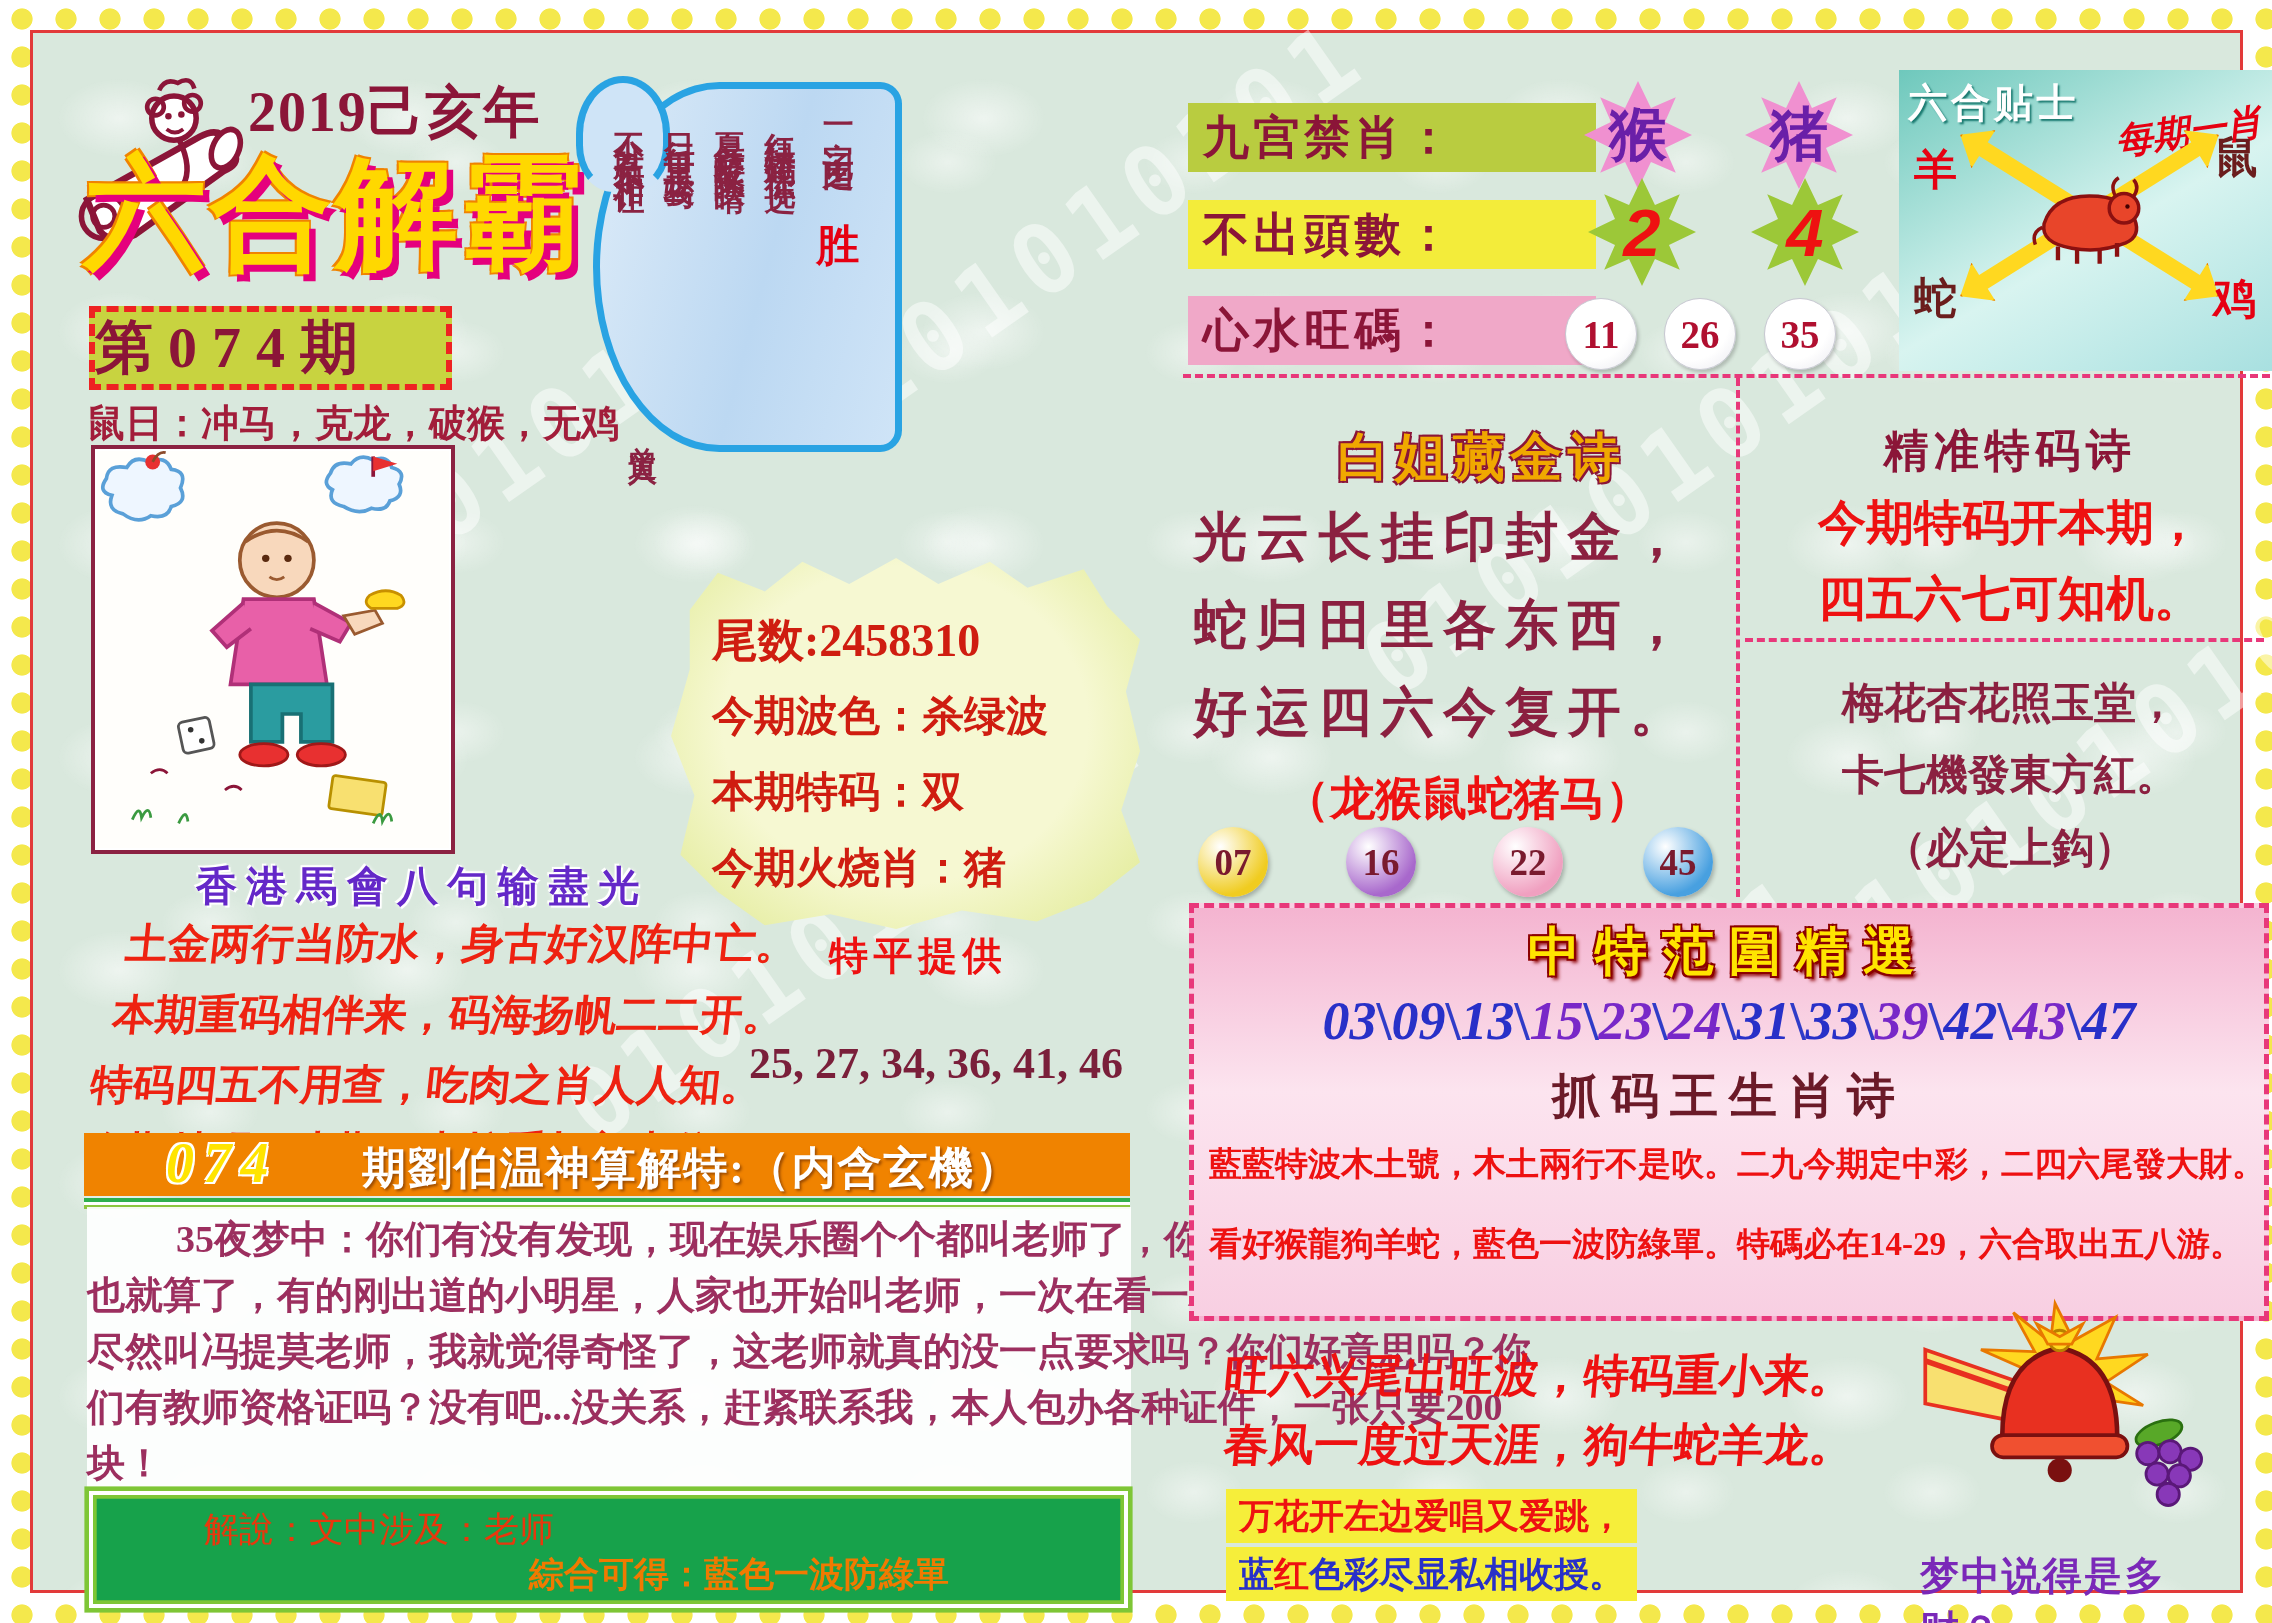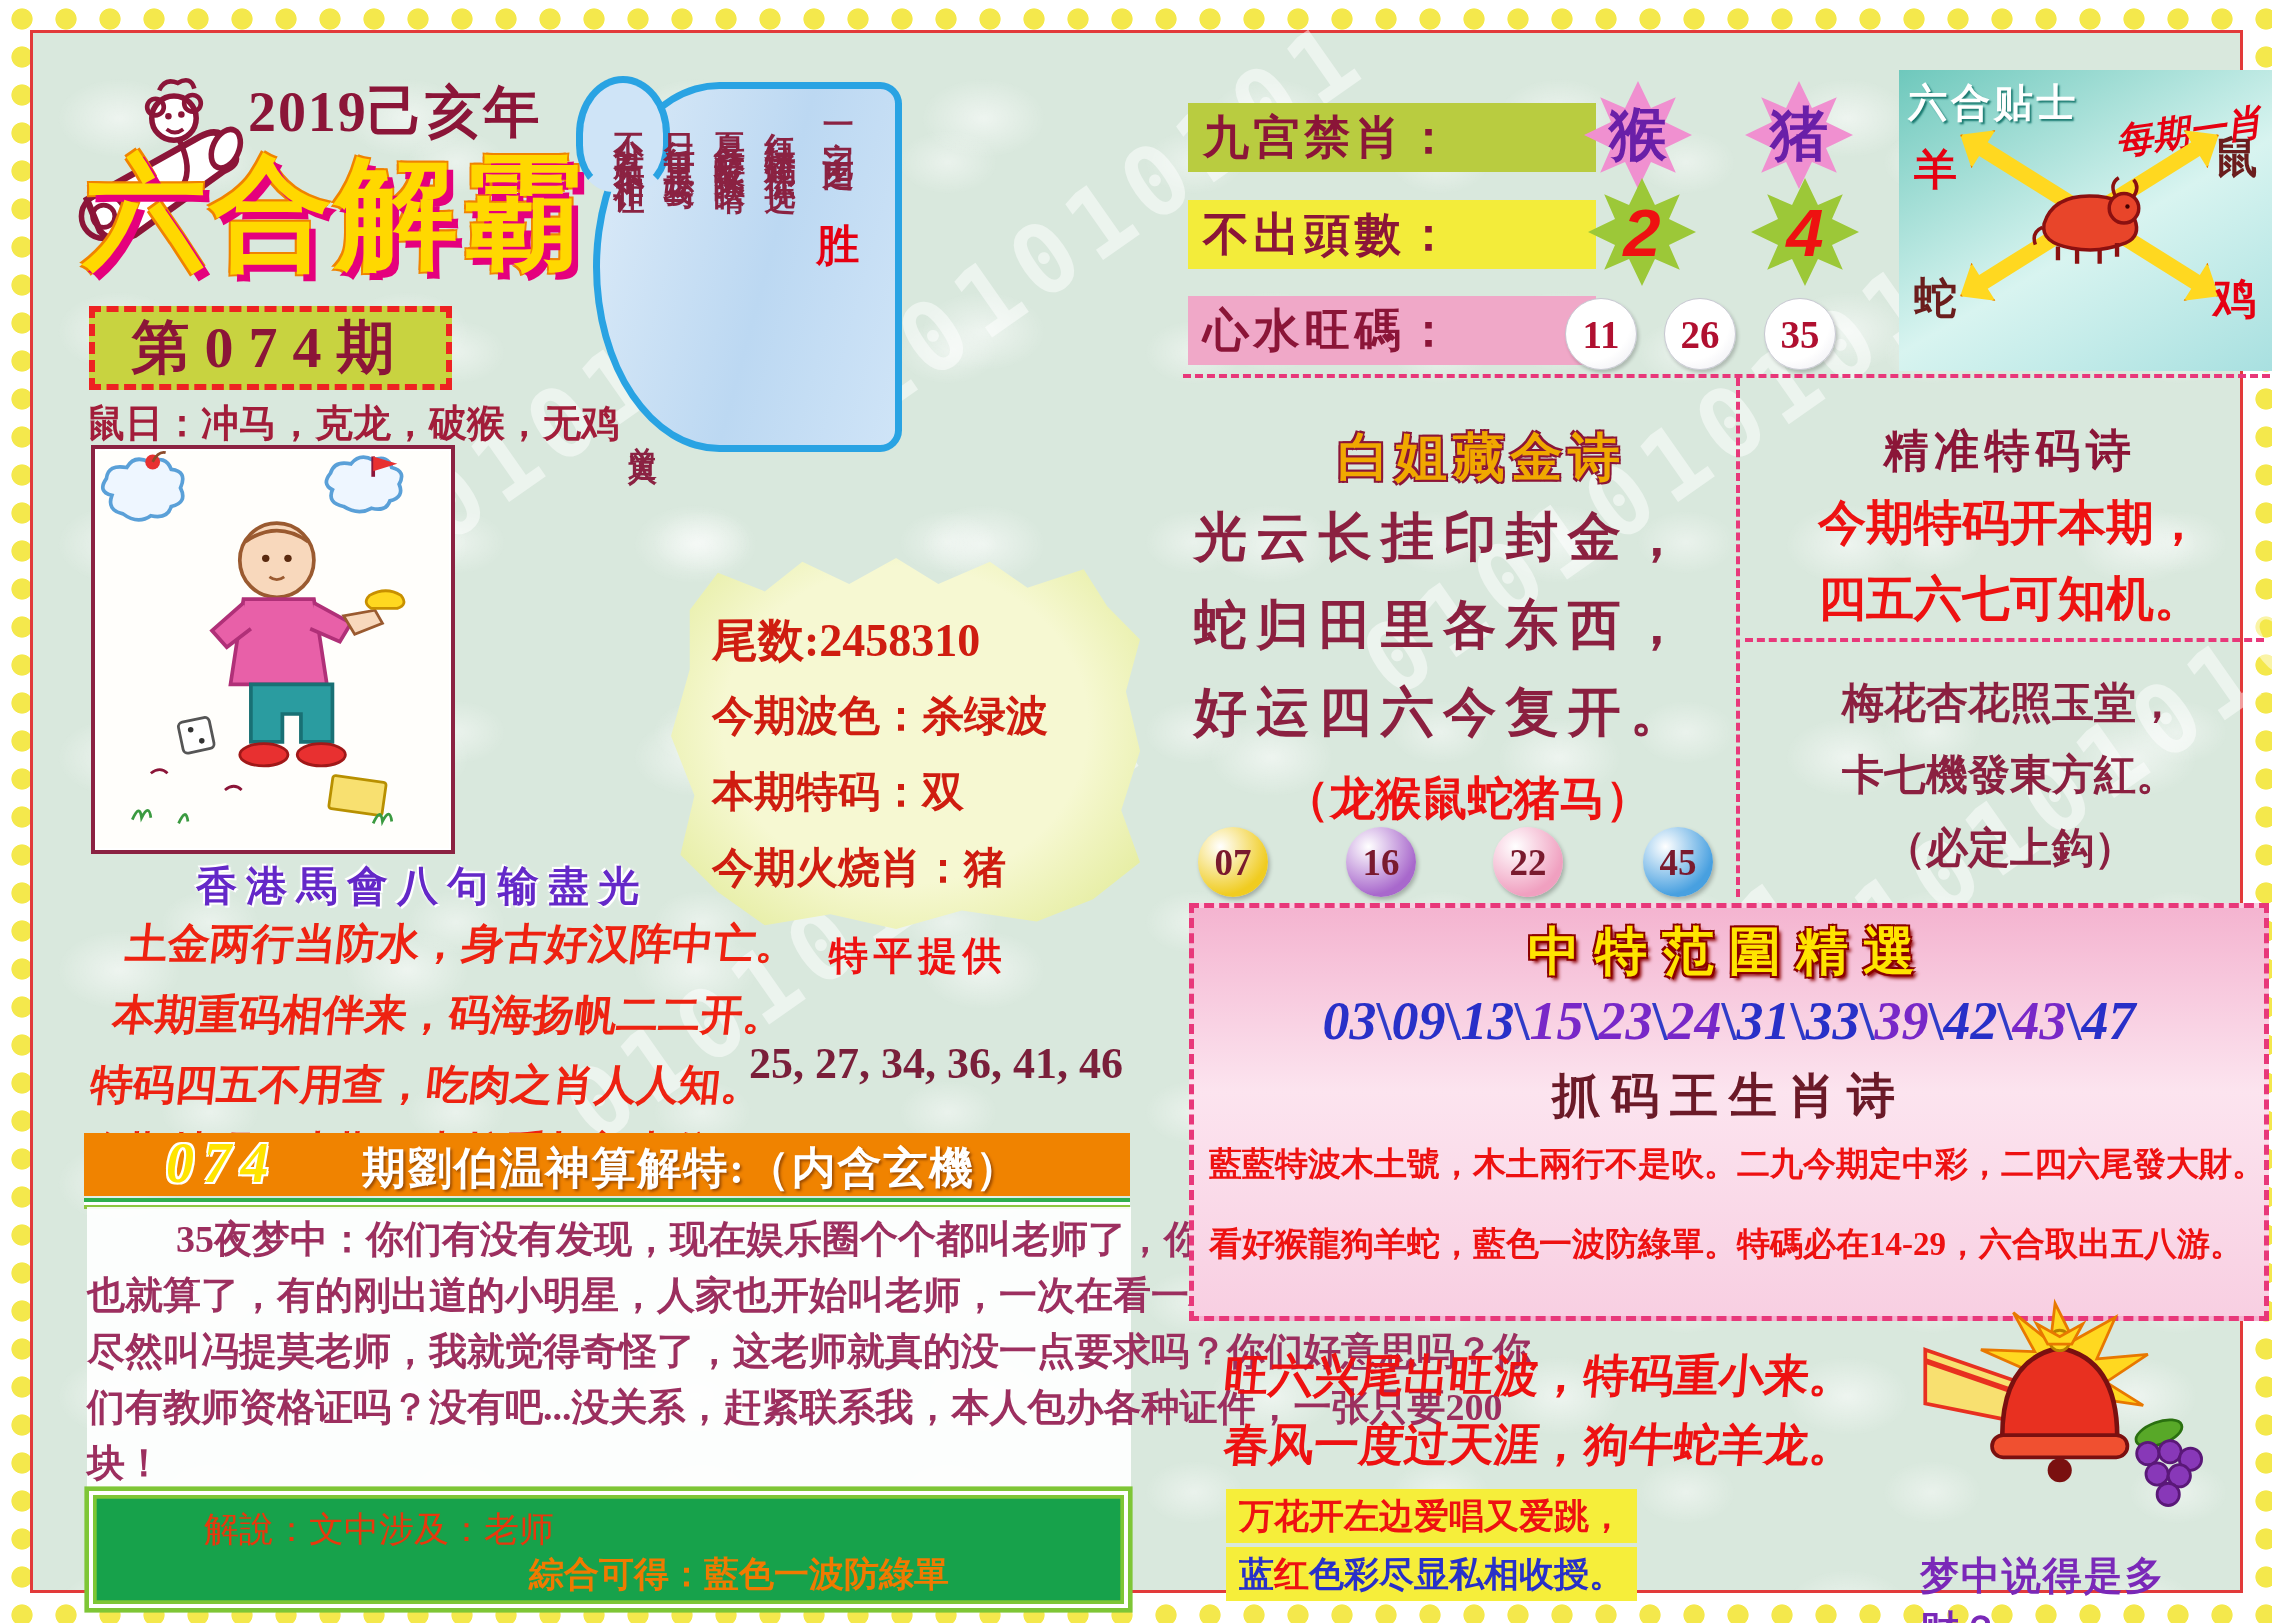--- a/index.html
+++ b/index.html
@@ -20,21 +20,21 @@
     outline:3.7px solid #e23a3a;
   }
   .abs{position:absolute;}
   .wm{position:absolute;color:rgba(255,255,255,.5);font-family:"DejaVu Sans Mono",monospace;
       font-weight:bold;font-size:97px;letter-spacing:9.3px;transform:rotate(-35deg);pointer-events:none;}
   
   #year-title{left:215px;top:42px;font-size:56px;font-weight:bold;color:#8b1538;letter-spacing:1.9px;}
   #main-title{left:51px;top:100px;font-size:122px;font-weight:bold;color:#ffd800;letter-spacing:3.7px;
       text-shadow:6.5px 6.5px 0 #e5007d,-1.9px -1.9px 0 #f08300,1.9px -1.9px 0 #f08300,-1.9px 1.9px 0 #f08300;}
   #issue-bar{left:56px;top:273px;width:351px;height:72px;background:#c8d340;border:6.5px dashed #ee2222;
-      text-align:center;line-height:72px;font-size:58px;font-weight:bold;color:#8b1538;letter-spacing:15px;}
+      line-height:72px;font-size:58px;font-weight:bold;color:#8b1538;letter-spacing:15px;}
   #day-line{left:54px;top:365px;font-size:38px;font-weight:bold;color:#a21d3a;}
   #illu-box{left:58px;top:412px;width:356px;height:401px;background:#fffefb;border:4.6px solid #8b2242;box-shadow:0 0 0 1.9px #fff inset;}
   
   #scroll{left:536px;top:43px;width:330px;height:367px;}
   #scroll-body{position:absolute;left:24px;top:5.6px;width:295px;height:356px;
       background:linear-gradient(105deg,#dcebf8,#bcd8f2 55%,#cfe4f7);
       border:7.4px solid #29a3e3;border-radius:139px 24px 24px 139px / 55% 24px 24px 55%;}
   #scroll-curl{position:absolute;left:7.4px;top:0px;width:80px;height:102px;border:7.4px solid #29a3e3;
       border-radius:50% 50% 40% 40%;border-bottom-color:transparent;background:#cfe4f7;}
   #scroll-text{position:absolute;right:24px;top:32px;height:306px;writing-mode:vertical-rl;

